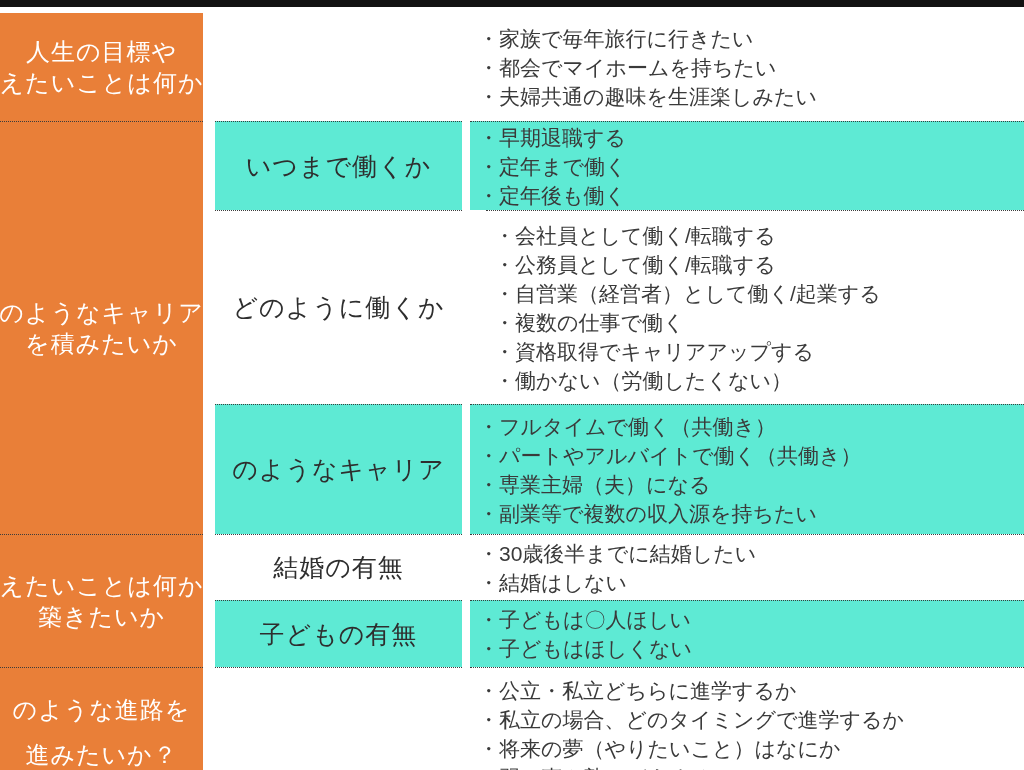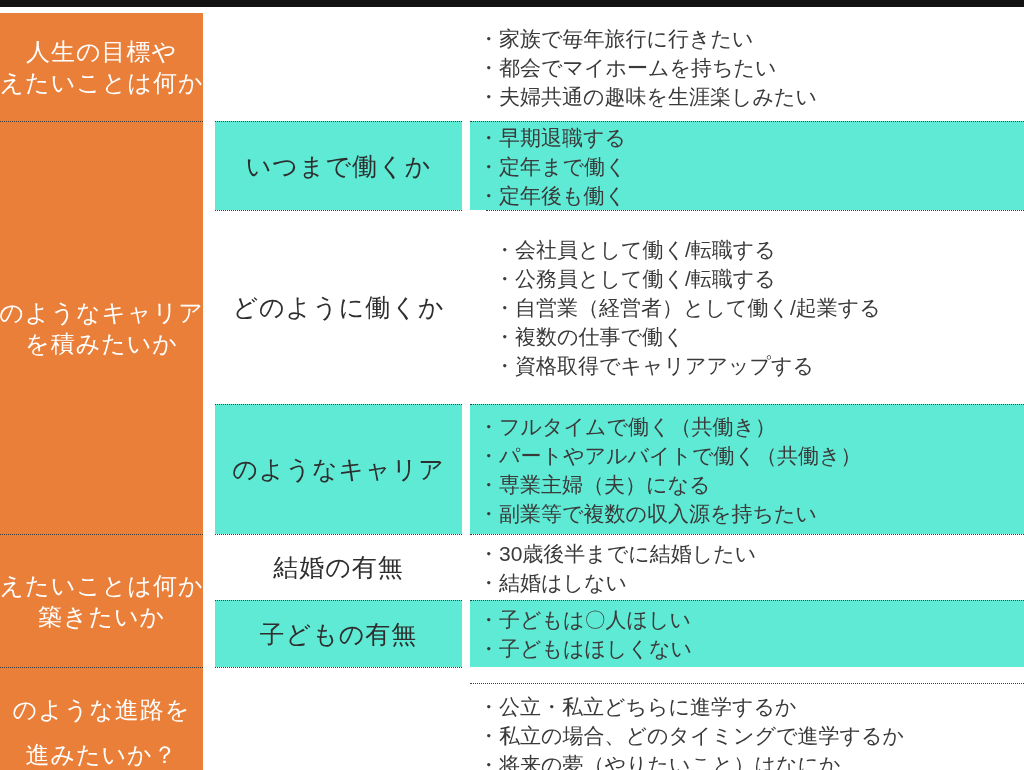--- a/index.html
+++ b/index.html
@@ -108,40 +108,41 @@
       <span class="opt">・定年まで働く</span>
       <span class="opt">・定年後も働く</span>
     </div>
 
     <div class="cell rcell dot-top" style="flex:0 0 194px;margin-left:16px;">
       <span class="opt">・会社員として働く/転職する</span>
       <span class="opt">・公務員として働く/転職する</span>
       <span class="opt">・自営業（経営者）として働く/起業する</span>
       <span class="opt">・複数の仕事で働く</span>
       <span class="opt">・資格取得でキャリアアップする</span>
+      <span class="opt">・働かない（労働したくない）</span>
     </div>
 
     <div class="cell rcell beige dot-top" style="flex:0 0 130px;padding-left:8px;">
       <span class="opt">・フルタイムで働く（共働き）</span>
       <span class="opt">・パートやアルバイトで働く（共働き）</span>
       <span class="opt">・専業主婦（夫）になる</span>
       <span class="opt">・副業等で複数の収入源を持ちたい</span>
     </div>
 
     <div class="cell rcell dot-top" style="flex:0 0 66px;">
       <span class="opt">・30歳後半までに結婚したい</span>
       <span class="opt">・結婚はしない</span>
     </div>
 
     <div class="cell rcell beige dot-top" style="flex:0 0 67px;">
       <span class="opt">・子どもは〇人ほしい</span>
       <span class="opt">・子どもはほしくない</span>
     </div>
 
-    <div class="cell rcell dot-top flow-top" style="flex:1 1 auto;margin-top:16px;">
+    <div class="cell rcell dot-top flow-top" style="flex:1 1 auto;">
       <span class="opt">・公立・私立どちらに進学するか</span>
       <span class="opt">・私立の場合、どのタイミングで進学するか</span>
       <span class="opt">・将来の夢（やりたいこと）はなにか</span>
       <span class="opt">・習い事や塾はどうするか</span>
     </div>
 
   </div>
 </div>
 
 </body></html>

